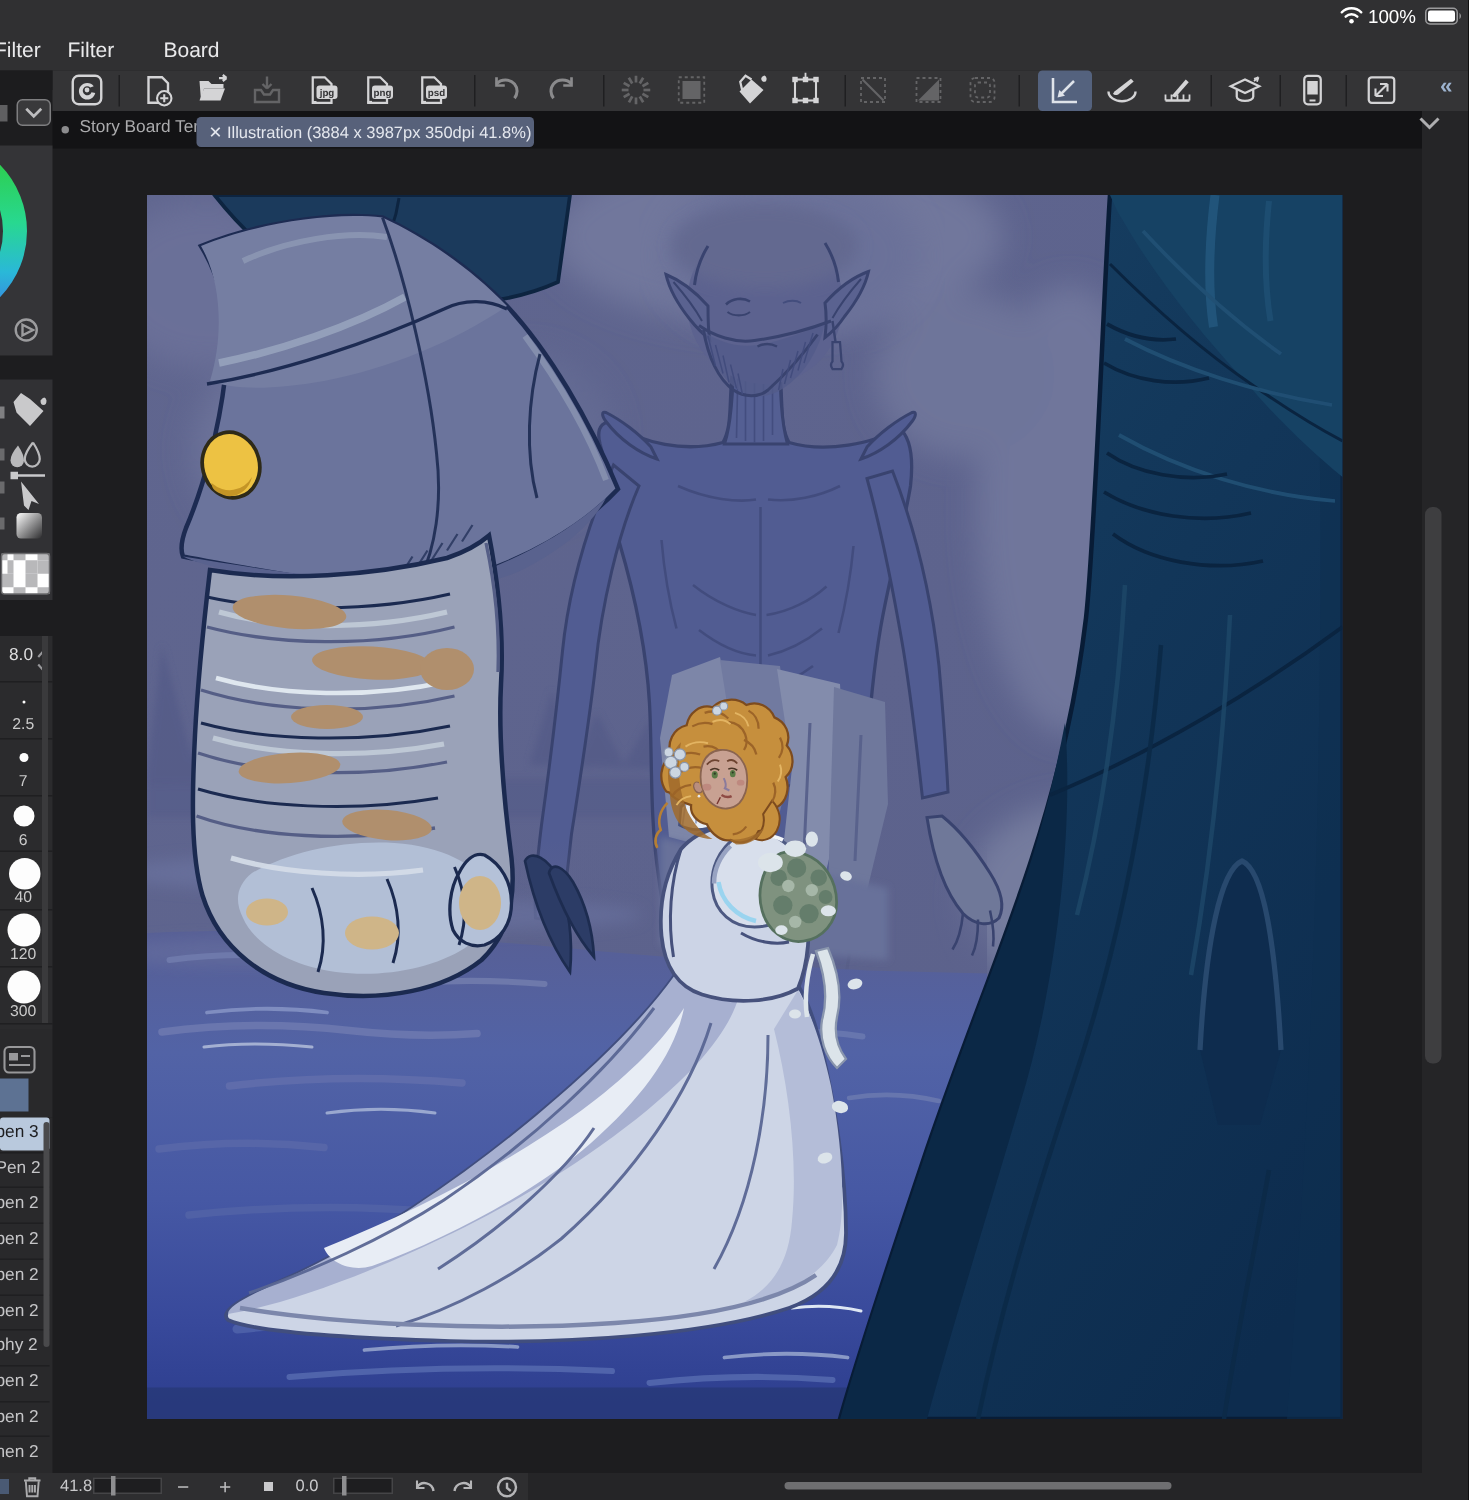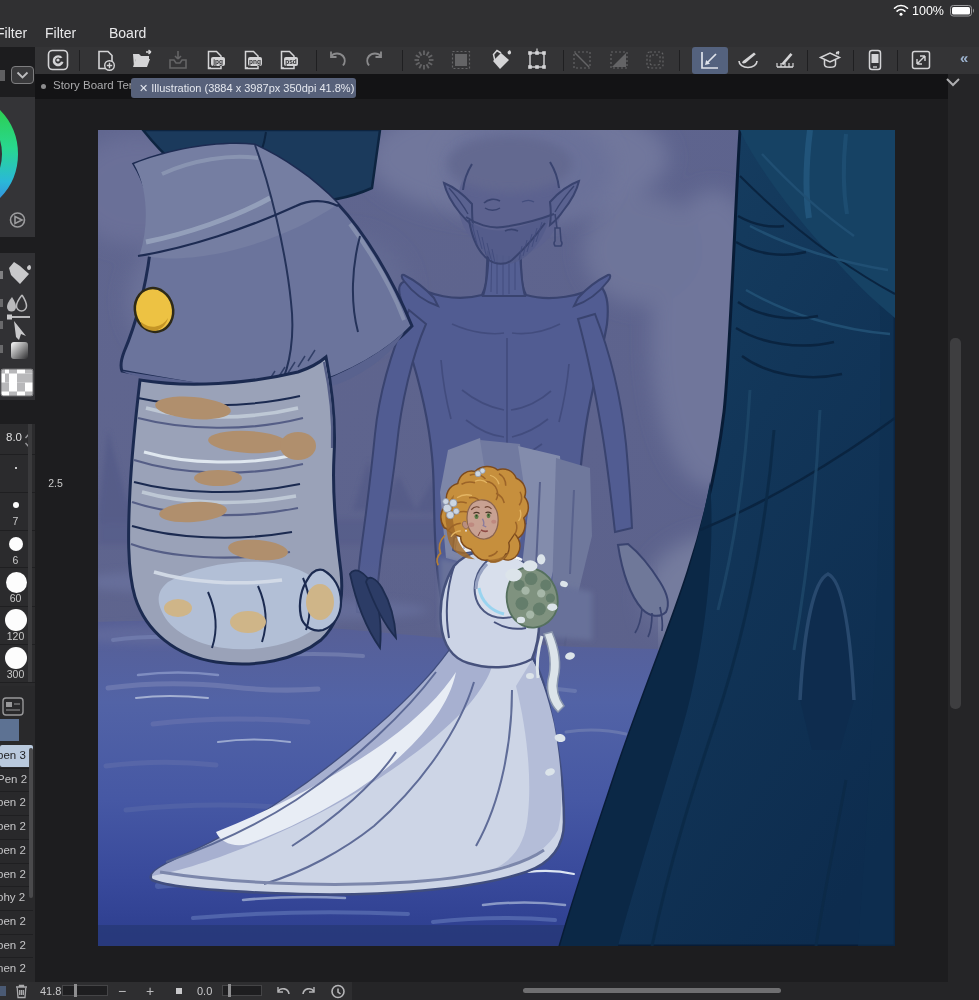--- a/index.html
+++ b/index.html
@@ -248,30 +248,30 @@
   </svg>
 
   <div class="abs" style="left:0;top:424px;width:35px;height:262px;background:#2b2b2d;"></div>
   <div id="sizes">
       <div class="txt" style="left:6px;top:431px;font-size:11.5px;color:#dededf;">8.0</div>
       <svg class="abs" style="left:24px;top:432px" width="9" height="17" viewBox="0 0 9 17">
         <path d="M1.5 6 L4.5 2.5 L7.5 6 M1.5 11 L4.5 14.5 L7.5 11" stroke="#97979a" stroke-width="1.4" fill="none"></path>
       </svg>
       <div class="abs" style="left:0;top:454px;width:35px;height:1px;background:#1f1f21;"></div>
       <div class="abs" style="left:14.7px;top:466.7px;width:2.6px;height:2.6px;border-radius:50%;background:#fdfdfd;"></div>
-      <div class="txt" style="left:0;top:477px;width:31px;text-align:center;font-size:10.5px;color:#cacaca;margin-left:40px;">2.5</div>
+      <div class="txt" style="left:0;top:477px;width:31px;text-align:center;font-size:10.5px;color:#cacaca;">2.5</div>
       <div class="abs" style="left:0;top:492px;width:35px;height:1px;background:#1f1f21;"></div>
       <div class="abs" style="left:12.8px;top:501.8px;width:6.4px;height:6.4px;border-radius:50%;background:#fdfdfd;"></div>
       <div class="txt" style="left:0;top:515px;width:31px;text-align:center;font-size:10.5px;color:#cacaca;">7</div>
       <div class="abs" style="left:0;top:530px;width:35px;height:1px;background:#1f1f21;"></div>
       <div class="abs" style="left:8.8px;top:536.8px;width:14.4px;height:14.4px;border-radius:50%;background:#fdfdfd;"></div>
       <div class="txt" style="left:0;top:554px;width:31px;text-align:center;font-size:10.5px;color:#cacaca;">6</div>
       <div class="abs" style="left:0;top:567px;width:35px;height:1px;background:#1f1f21;"></div>
       <div class="abs" style="left:5.5px;top:571.5px;width:21px;height:21px;border-radius:50%;background:#fdfdfd;"></div>
-      <div class="txt" style="left:0;top:592px;width:31px;text-align:center;font-size:10.5px;color:#cacaca;">60</div>
+      <div class="txt" style="left:0;top:592px;width:31px;text-align:center;font-size:10.5px;color:#cacaca;">40</div>
       <div class="abs" style="left:0;top:606px;width:35px;height:1px;background:#1f1f21;"></div>
       <div class="abs" style="left:5px;top:609px;width:22px;height:22px;border-radius:50%;background:#fdfdfd;"></div>
       <div class="txt" style="left:0;top:630px;width:31px;text-align:center;font-size:10.5px;color:#cacaca;">120</div>
       <div class="abs" style="left:0;top:644px;width:35px;height:1px;background:#1f1f21;"></div>
       <div class="abs" style="left:5px;top:647px;width:22px;height:22px;border-radius:50%;background:#fdfdfd;"></div>
       <div class="txt" style="left:0;top:668px;width:31px;text-align:center;font-size:10.5px;color:#cacaca;">300</div>
       <div class="abs" style="left:0;top:682px;width:35px;height:1px;background:#1f1f21;"></div>
       <div class="abs" style="left:28px;top:424px;width:4px;height:258px;background:#3a3a3c;"></div>
     </div>
 

